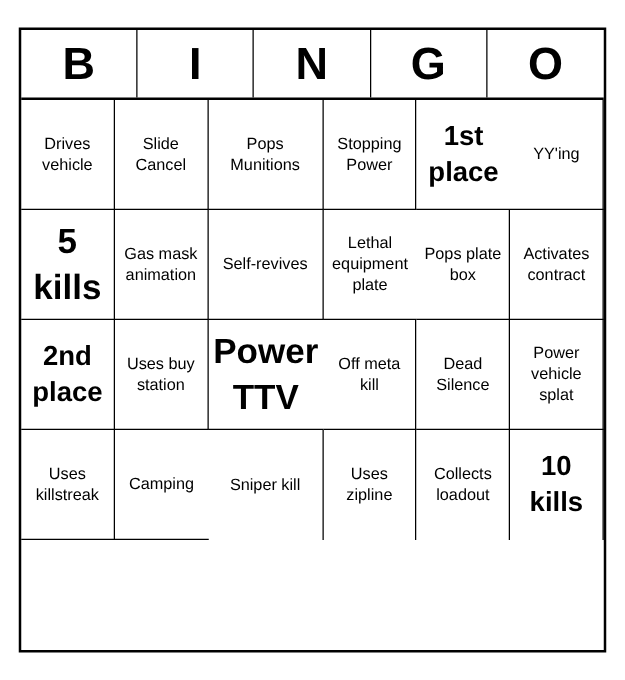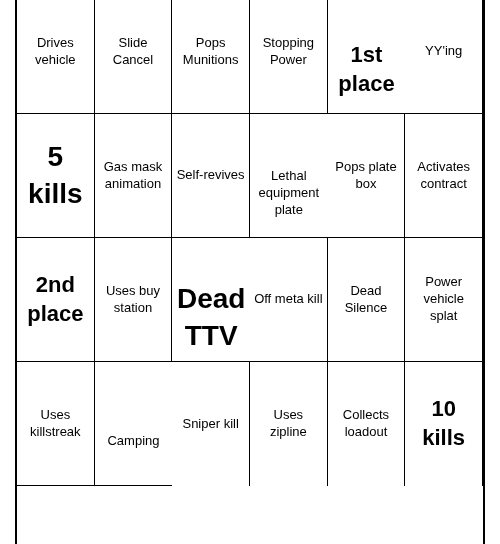--- a/index.html
+++ b/index.html
@@ -57,21 +57,20 @@
       align-items: center;
       text-align: center;
       padding: 4px;
       min-height: 88px;
       font-size: 13px;
       line-height: 1.3;
     }
 
     .bingo-cell:nth-child(5n) {
       border-right: none;
-      margin-top: 36px;
     }
 
     .bingo-cell:nth-child(n+21) {
       border-bottom: none;
     }
 
     .bingo-cell.large-text {
       font-size: 22px;
       font-weight: bold;
     }
@@ -100,21 +99,21 @@
       <div class="bingo-cell large-text">1st place</div>
       <div class="bingo-cell">YY'ing</div>
       <div class="bingo-cell medium-text">5 kills</div>
       <div class="bingo-cell">Gas mask animation</div>
       <div class="bingo-cell">Self-revives</div>
       <div class="bingo-cell">Lethal equipment plate</div>
       <div class="bingo-cell">Pops plate box</div>
       <div class="bingo-cell">Activates contract</div>
       <div class="bingo-cell large-text">2nd place</div>
       <div class="bingo-cell">Uses buy station</div>
-      <div class="bingo-cell medium-text">Dead TTV</div>
+      <div class="bingo-cell medium-text">Power TTV</div>
       <div class="bingo-cell">Off meta kill</div>
       <div class="bingo-cell">Dead Silence</div>
       <div class="bingo-cell">Power vehicle splat</div>
       <div class="bingo-cell">Uses killstreak</div>
       <div class="bingo-cell">Camping</div>
       <div class="bingo-cell">Sniper kill</div>
       <div class="bingo-cell">Uses zipline</div>
       <div class="bingo-cell">Collects loadout</div>
       <div class="bingo-cell large-text">10 kills</div>
     </div>

